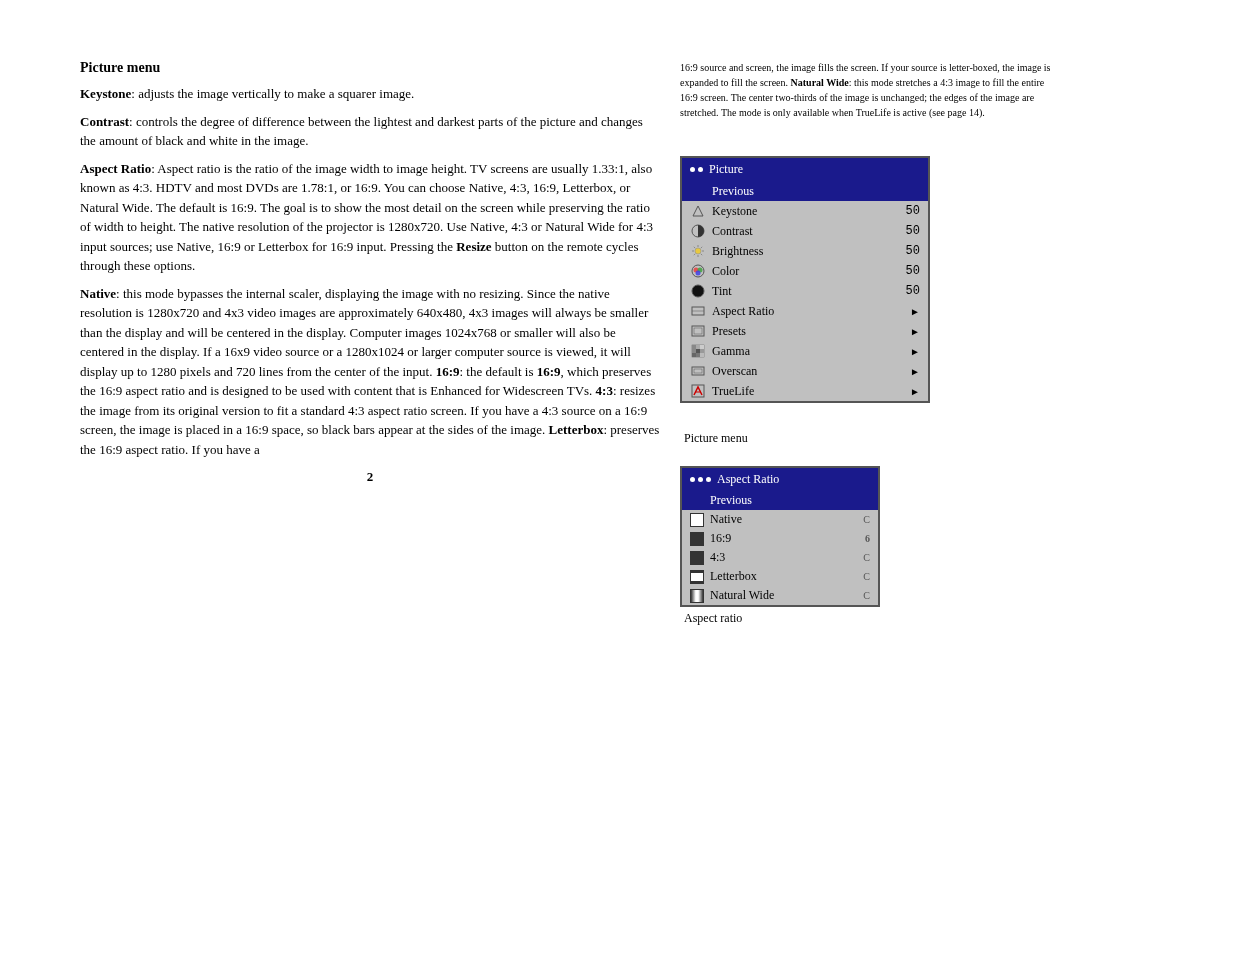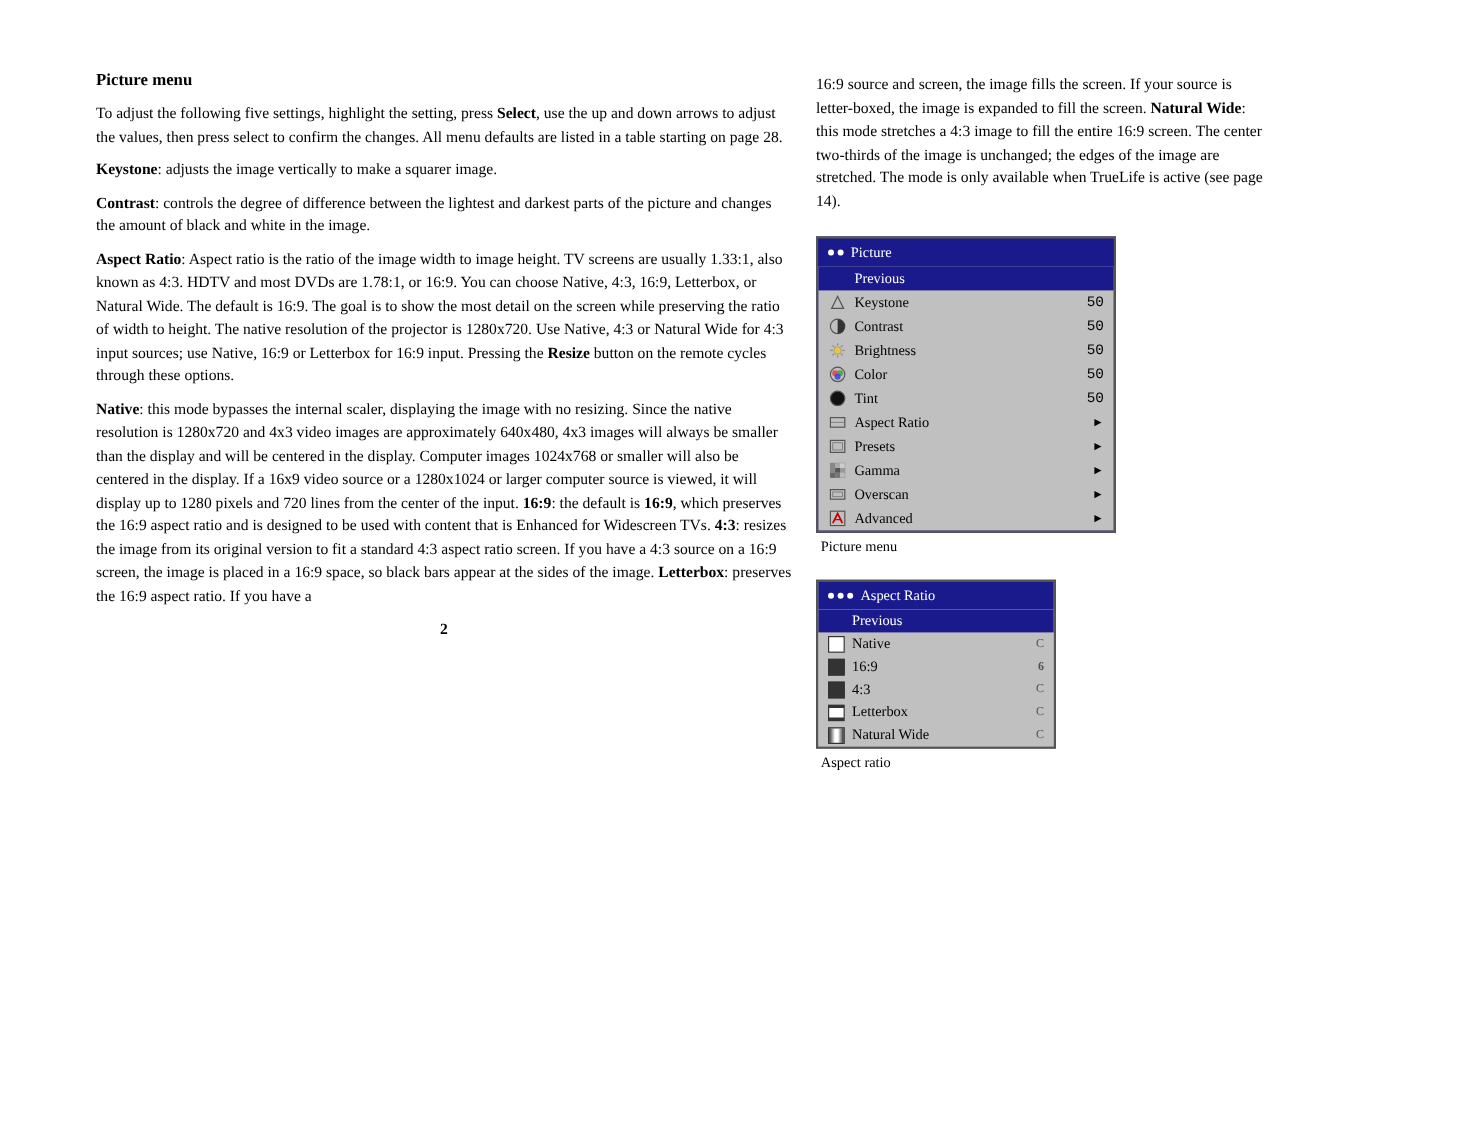--- a/index.html
+++ b/index.html
@@ -33,21 +33,21 @@
       line-height: 1.5;
       margin-bottom: 8px;
     }
     p strong {
       font-weight: bold;
     }
     .menu-screenshot {
       background: #1a1a8c;
       border: 2px solid #555;
       width: 250px;
-      margin-bottom: 4px;
+      margin-bottom: 28px;
     }
     .menu-title-bar {
       background: #1a1a8c;
       color: #fff;
       font-size: 12px;
       padding: 4px 8px;
       display: flex;
       align-items: center;
       gap: 6px;
     }
@@ -149,46 +149,43 @@
       font-size: 10px;
       color: #555;
     }
     .page-num {
       font-size: 13px;
       font-weight: bold;
       text-align: center;
       margin-top: 10px;
     }
     .right-text-block {
-      font-size: 13px;
+      font-size: 10px;
       line-height: 1.5;
-      margin-bottom: 20px;
+      margin-bottom: 36px;
     }
     .menus-container {
       display: flex;
       flex-direction: column;
       gap: 20px;
     }
     .menu-with-label {
       display: flex;
       align-items: flex-start;
       gap: 10px;
     }
   </style>
 </head>
 <body>
 
 <div class="page-layout">
 
   <div class="left-col">
     <h2>Picture menu</h2>
 
-    <p>
-      To adjust the following five settings, highlight the setting, press <strong>Select</strong>, use the up and down arrows to adjust the values, then press select to confirm the changes. All menu defaults are listed in a table starting on page 28.
-    </p>
 
     <p>
       <strong>Keystone</strong>: adjusts the image vertically to make a squarer image.
     </p>
 
     <p>
       <strong>Contrast</strong>: controls the degree of difference between the lightest and darkest parts of the picture and changes the amount of black and white in the image.
     </p>
 
 
@@ -344,21 +341,21 @@
               </div>
 
               <div class="menu-row">
                 <span class="row-icon">
                   <svg width="14" height="14" viewBox="0 0 14 14">
                     <rect x="1" y="1" width="12" height="12" stroke="#555" stroke-width="1" fill="none"></rect>
                     <path d="M3,11 L7,3 L11,11" stroke="#c00" stroke-width="1.5" fill="none"></path>
                     <line x1="4" y1="8" x2="10" y2="8" stroke="#c00" stroke-width="1"></line>
                   </svg>
                 </span>
-                <span class="row-label">Advanced</span>
+                <span class="row-label">TrueLife</span>
                 <span class="row-arrow">►</span>
               </div>
             </div>
           </div>
           <div class="menu-label">Picture menu</div>
         </div>
       </div>
 
       <div class="menu-with-label">
         <div>

